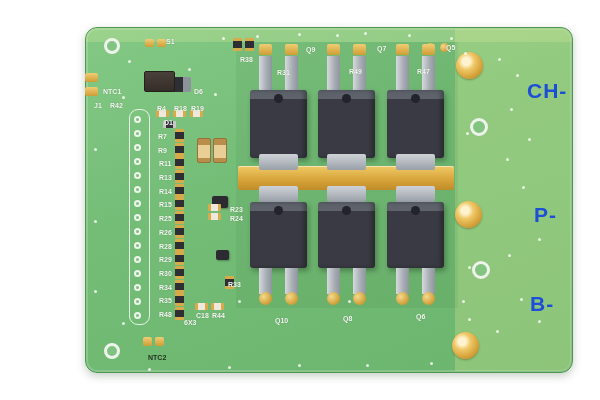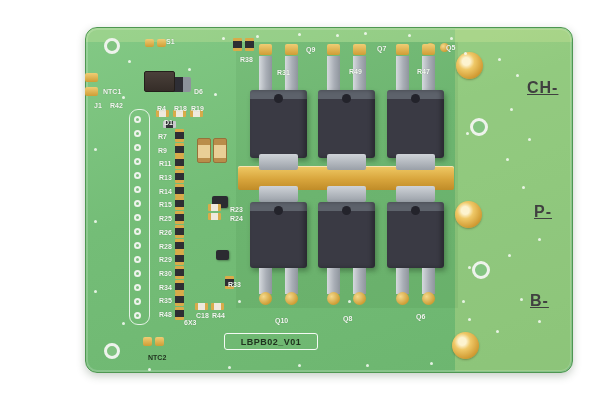--- a/index.html
+++ b/index.html
@@ -32,21 +32,21 @@
 
   
   .term{width:27px;height:27px;border-radius:50%;z-index:3;
         background:radial-gradient(circle at 38% 35%,#fdf3cf 0 16%,#efc867 34%,#d09a32 72%,#a87b20 100%);
         box-shadow:0 1px 2px rgba(60,40,0,.35);}
   .term.t-ch{left:456px;top:52px;}
   .term.t-p{left:455px;top:201px;}
   .term.t-b{left:452px;top:332px;}
 
   
-  .bigl{z-index:10;font-weight:700;font-size:16px;color:#404040;letter-spacing:1px;text-decoration:underline;}
+  .bigl{z-index:10;font-weight:700;font-size:21px;color:#1d4ed8;letter-spacing:1px;}
   .bigl.l-ch{left:527px;top:79px;}
   .bigl.l-p{left:534px;top:203px;}
   .bigl.l-b{left:530px;top:292px;}
 
   
   .verbox{left:224px;top:333px;width:94px;height:17px;border:1px solid rgba(255,255,255,.92);
           border-radius:3px;z-index:10;display:flex;align-items:center;justify-content:center;}
   .verbox span{position:static;font-size:9px;font-weight:700;color:#20331f;letter-spacing:.5px;}
 
   
@@ -133,23 +133,20 @@
   <div class="ring r4"></div>
 
   <div class="term t-ch"></div>
   <div class="term t-p"></div>
   <div class="term t-b"></div>
 
   <span class="bigl l-ch">CH-</span>
   <span class="bigl l-p">P-</span>
   <span class="bigl l-b">B-</span>
 
-  <div class="verbox">
-    <span>LBPB02_V01</span>
-  </div>
 
   <div class="conn-outline"></div>
 
   <div class="cap c1"></div>
   <div class="cap c2"></div>
   <div class="sot s1"></div>
   <div class="sot s2"></div>
   <div class="d6"></div>
   <div class="comp-dark"></div>
 

